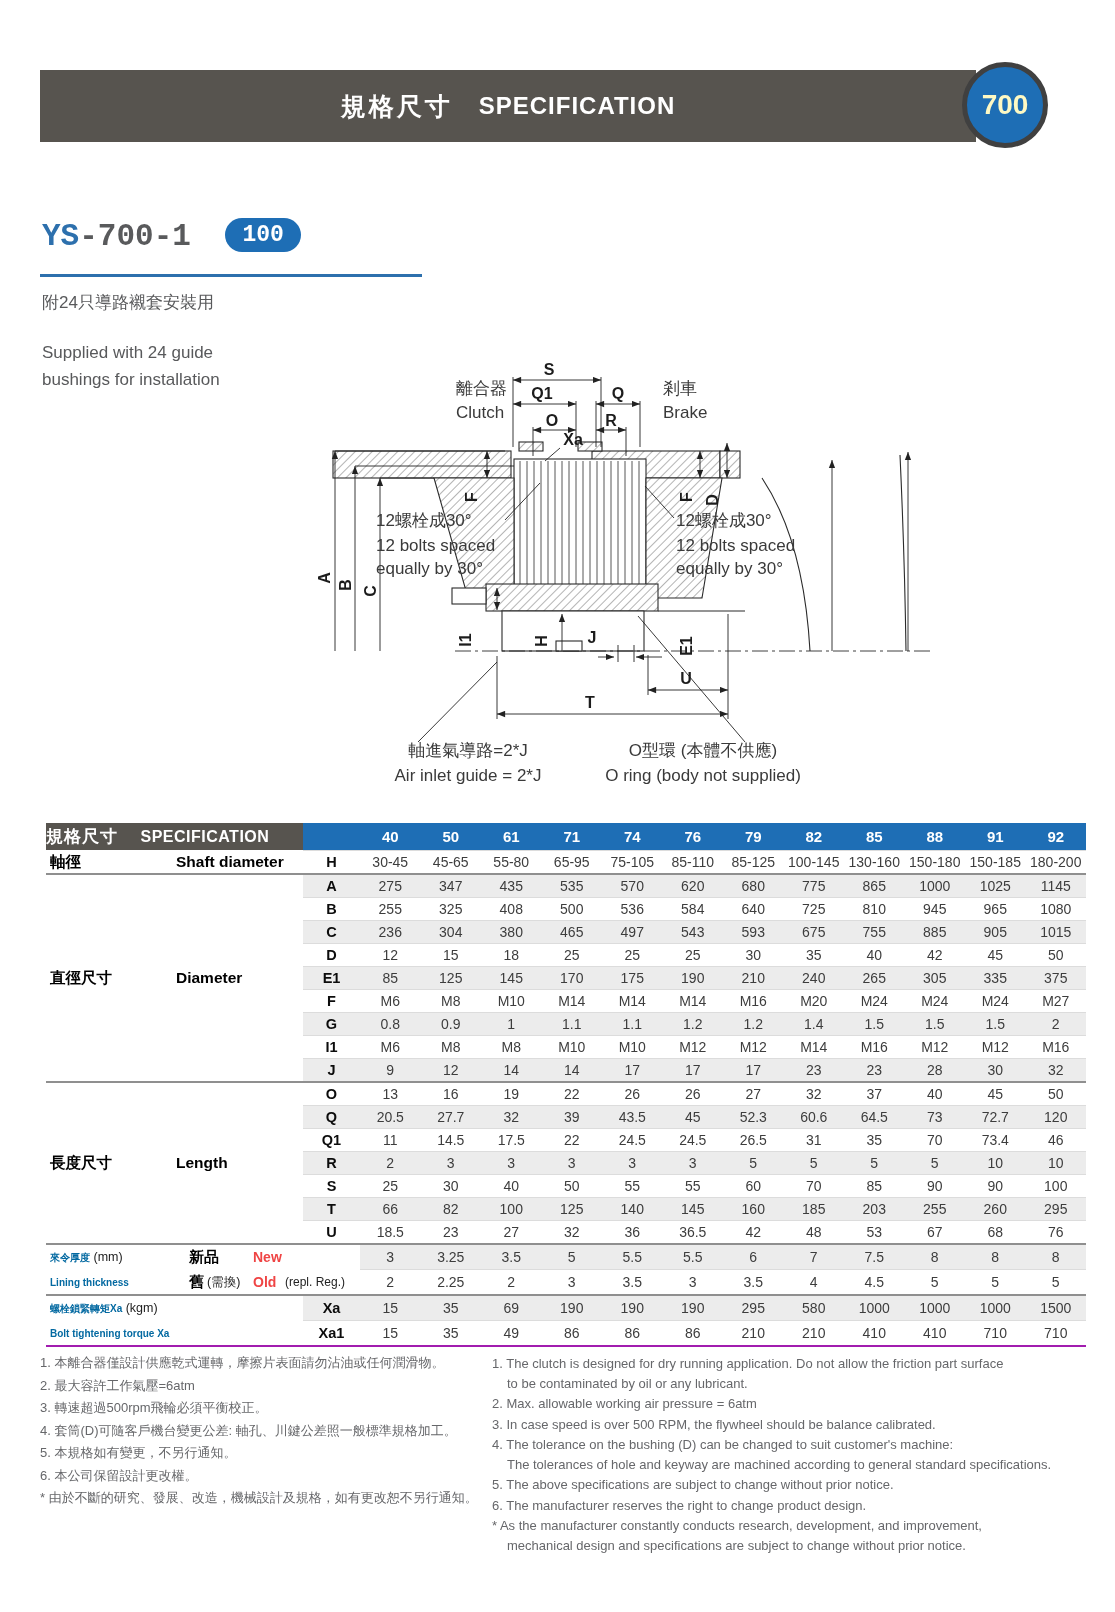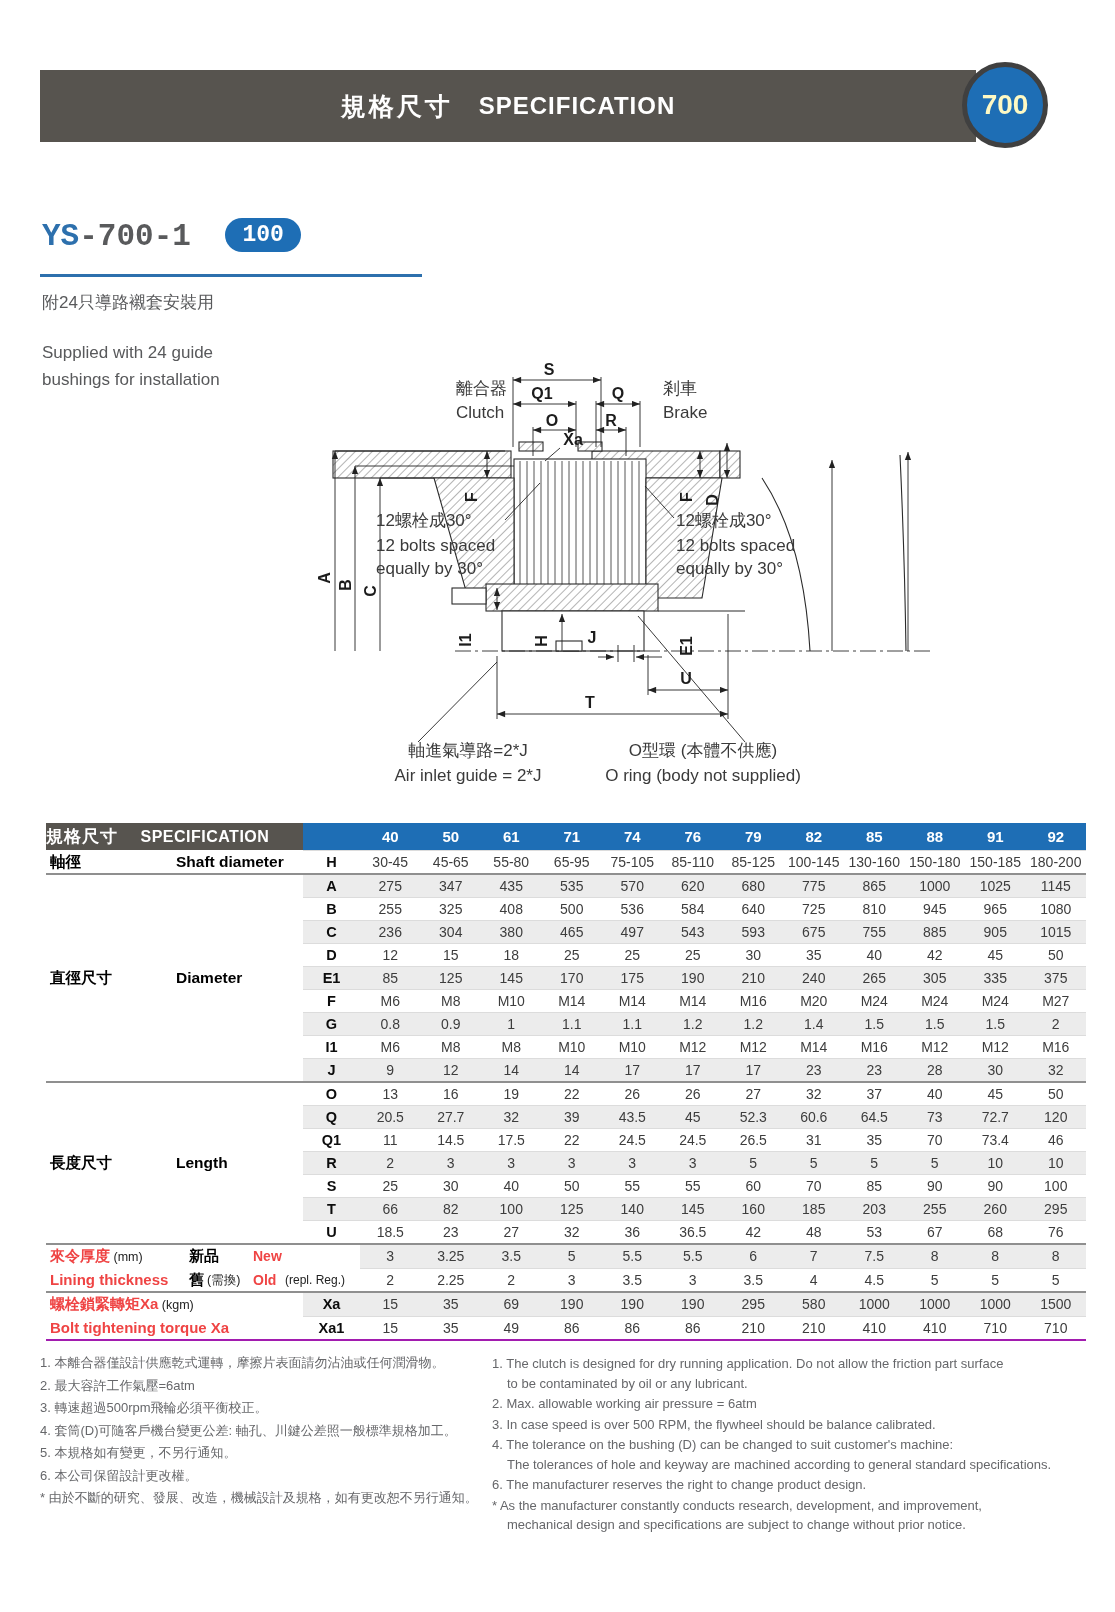--- a/index.html
+++ b/index.html
@@ -35,21 +35,21 @@
   .spec tbody td { height:22px; line-height:22px; padding:0; text-align:center;
                    border-top:1px solid #dcdcdc; }
   .spec td.val { font-size:14px; color:#3d3d3d; }
   .spec td.key { font-weight:bold; color:#0c0c0c; font-size:14.5px; }
   .spec td.lbl { position:relative; text-align:left; padding-left:4px; background:#fff;
                  border-top:1px solid transparent; white-space:nowrap; color:#000; }
   .spec tr.sect td { border-top:2px solid #8f8f8f; }
   .spec tr.shade td:not(.lbl) { background:#ececec; }
   .l-zh  { display:inline-block; min-width:86px; font-weight:bold; font-size:15.5px; color:#000; }
   .l-en  { font-weight:bold; font-size:15.5px; color:#000;margin-left:40px; }
-  .l-zhb { font-weight:bold; font-size:15px; color:#ef4444; }
+  .l-zhb { font-weight:bold; font-size:10px; color:#0369a1; }
   .l-smi { font-size:12.5px; color:#222; }
   .l-mid { position:absolute; left:143px; top:50%; transform:translateY(-50%); font-weight:bold; font-size:15px; color:#000; white-space:nowrap; }
   .l-mid2{ position:absolute; left:161px; top:50%; transform:translateY(-50%); font-size:12.5px; color:#222; white-space:nowrap; }
   .l-keyb{ position:absolute; left:207px; top:50%; transform:translateY(-50%); font-weight:bold; font-size:14px; color:#ef4444; }
   .l-keysuf{ position:absolute; left:239px; top:50%; transform:translateY(-50%); font-size:12px; color:#222; white-space:nowrap; }
 
   
   #fn-zh { position:absolute; left:40px; top:1352px; width:470px; font-size:13px; line-height:21.5px; color:#66676a; }
   #fn-en { position:absolute; left:492px; top:1354px; width:592px; font-size:13px; line-height:19.5px; color:#66676a; }
   .fn { white-space:pre-line; padding-left:15px; text-indent:-15px; margin-bottom:1px; }
@@ -554,18 +554,19 @@
       <div class="fn">6. 本公司保留設計更改權。</div>
       <div class="fn">* 由於不斷的研究、發展、改造，機械設計及規格，如有更改恕不另行通知。</div>
     </div>
   <div id="fn-en">
       <div class="fn">1. The clutch is designed for dry running application. Do not allow the friction part surface
 to be contaminated by oil or any lubricant.</div>
       <div class="fn">2. Max. allowable working air pressure = 6atm</div>
       <div class="fn">3. In case speed is over 500 RPM, the flywheel should be balance calibrated.</div>
       <div class="fn">4. The tolerance on the bushing (D) can be changed to suit customer's machine:
 The tolerances of hole and keyway are machined according to general standard specifications.</div>
+      <div class="fn">5. The above specifications are subject to change without prior notice.</div>
       <div class="fn">6. The manufacturer reserves the right to change product design.</div>
       <div class="fn">* As the manufacturer constantly conducts research, development, and improvement,
 mechanical design and specifications are subject to change without prior notice.</div>
     </div>
 
 </div>
 
 </body></html>

